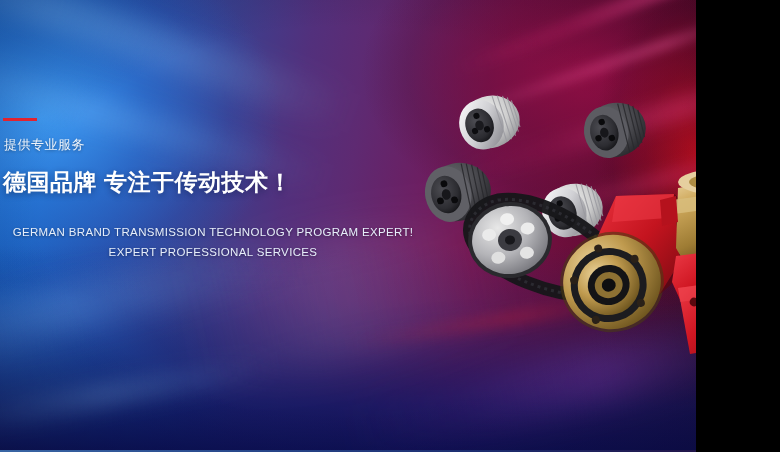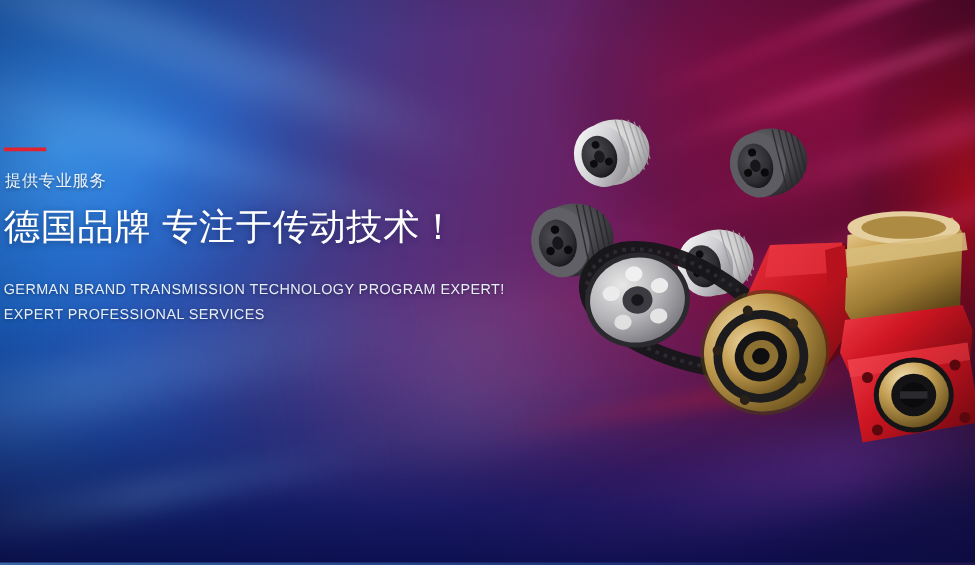--- a/index.html
+++ b/index.html
@@ -1,20 +1,20 @@
 <!DOCTYPE html>
 <html><head>
 <meta charset="utf-8">
 <style>
   html,body{margin:0;padding:0;background:#000;}
   body{font-family:"Liberation Sans","DejaVu Sans",sans-serif;}
 
   #banner{
     position:relative;
-    width:780px;height:452px;
+    width:696px;height:452px;
     overflow:hidden;
     background:#1b2f6b;
   }
 
   
   .bg-layer{position:absolute;inset:0;}
 
   
   .bg-base{
     background:
@@ -162,28 +162,29 @@
 
   .accent-rule{
     width:34px;height:3px;background:#e2232f;margin:0 0 16px 0;
   }
   .kicker{
     color:#eef4fc;font-size:13px;line-height:15px;letter-spacing:.5px;
     text-shadow:0 1px 3px rgba(0,0,0,.35);
     margin:0 0 14px 1px;
   }
   .headline{
-    color:#ffffff;font-size:29px;line-height:32px;font-weight:normal;
+    color:#ffffff;font-size:23px;line-height:32px;font-weight:bold;
     letter-spacing:.5px;margin:0 0 24px 0;
     text-shadow:0 2px 6px rgba(10,20,60,.48);
   }
   .eng{
     color:#e6eefa;font-size:11.5px;line-height:20px;letter-spacing:.35px;
     text-shadow:0 1px 3px rgba(0,0,0,.4);
     margin:0;
+    text-align:center;
   }
   .eng div{white-space:nowrap;}
 
   
   .products{position:absolute;inset:0;pointer-events:none;}
   .prod{position:absolute;}
 </style>
 </head>
 <body>
 

